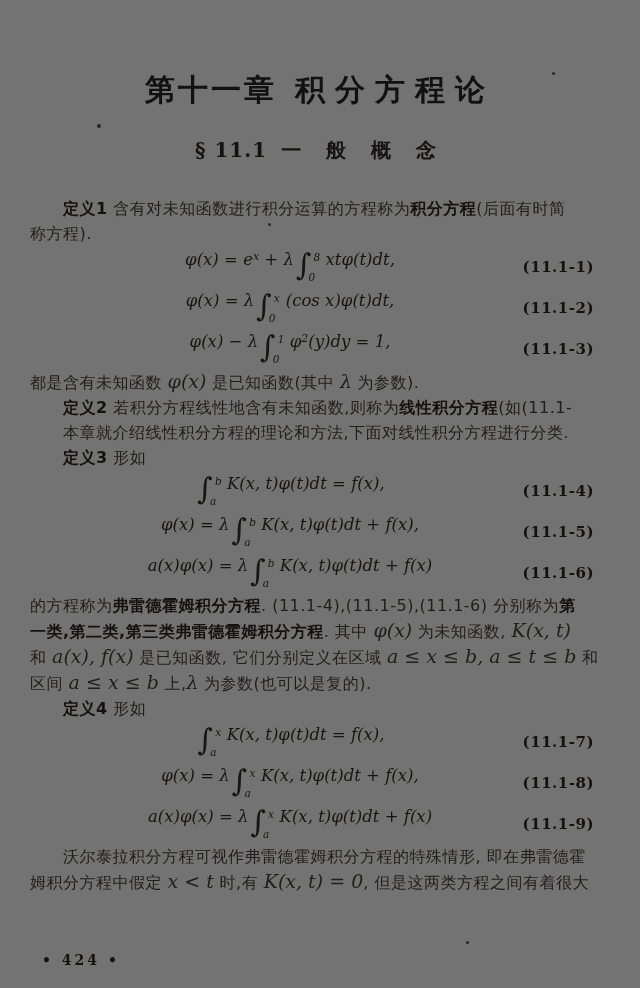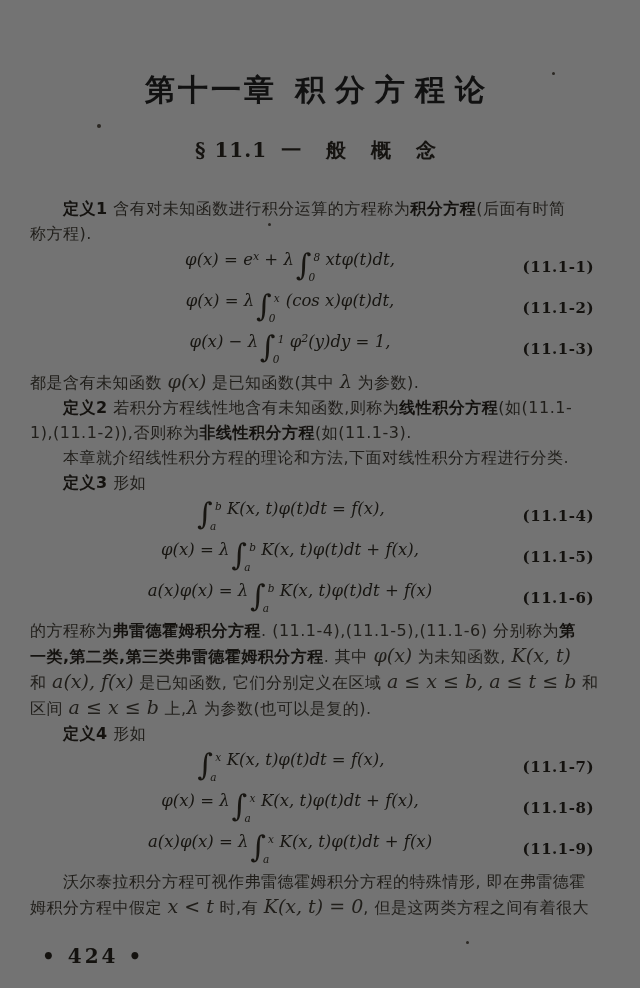--- a/index.html
+++ b/index.html
@@ -102,21 +102,21 @@
     font-size:10.5px;
     line-height:1;
     font-style:italic;
   }
   .ul{transform:translateX(2px);}
   .ll{transform:translateX(-3px);}
   .footer{
     position:absolute;
     left:42px;bottom:20px;
     font-family:"DejaVu Serif",serif;
-    font-size:20px;
+    font-size:14px;
     font-weight:bold;
     letter-spacing:3px;
     color:#14120f;
   }
   .speck{position:absolute;background:#2a2archive823;border-radius:50%;}
   .speck{background:#2b2823;}
 </style>
 </head>
 <body>
 
@@ -145,21 +145,20 @@
       <div class="eqrow">
         <span class="formula"><span>φ(x) = λ</span><span class="intwrap"><span class="intsign">∫</span><span class="lims"><span class="ul">x</span><span class="ll">0</span></span></span><span> (cos x)φ(t)dt,</span></span>
         <span class="eqnum">(11.1-2)</span>
       </div>
       <div class="eqrow">
         <span class="formula"><span>φ(x) − λ</span><span class="intwrap"><span class="intsign">∫</span><span class="lims"><span class="ul">1</span><span class="ll">0</span></span></span><span> φ</span><sup>2</sup><span>(y)dy = 1,</span></span>
         <span class="eqnum">(11.1-3)</span>
       </div>
       <div class="para"><span>都是含有未知函数 </span><span class="m">φ(x)</span><span> 是已知函数(其中 </span><span class="m">λ</span><span> 为参数).</span></div>
       <div class="para ind"><span class="b ">定义2</span><span>  若积分方程线性地含有未知函数,则称为</span><span class="b ">线性积分方程</span><span>(如(11.1-</span></div>
-      <div class="para"><span>1),(11.1-2)),否则称为</span><span class="b ">非线性积分方程</span><span>(如(11.1-3).</span></div>
       <div class="para ind"><span>本章就介绍线性积分方程的理论和方法,下面对线性积分方程进行分类.</span></div>
       <div class="para ind"><span class="b ">定义3</span><span>  形如</span></div>
       <div class="eqrow">
         <span class="formula"><span class="intwrap"><span class="intsign">∫</span><span class="lims"><span class="ul">b</span><span class="ll">a</span></span></span><span> K(x, t)φ(t)dt = f(x),</span></span>
         <span class="eqnum">(11.1-4)</span>
       </div>
       <div class="eqrow">
         <span class="formula"><span>φ(x) = λ</span><span class="intwrap"><span class="intsign">∫</span><span class="lims"><span class="ul">b</span><span class="ll">a</span></span></span><span> K(x, t)φ(t)dt + f(x),</span></span>
         <span class="eqnum">(11.1-5)</span>
       </div>

